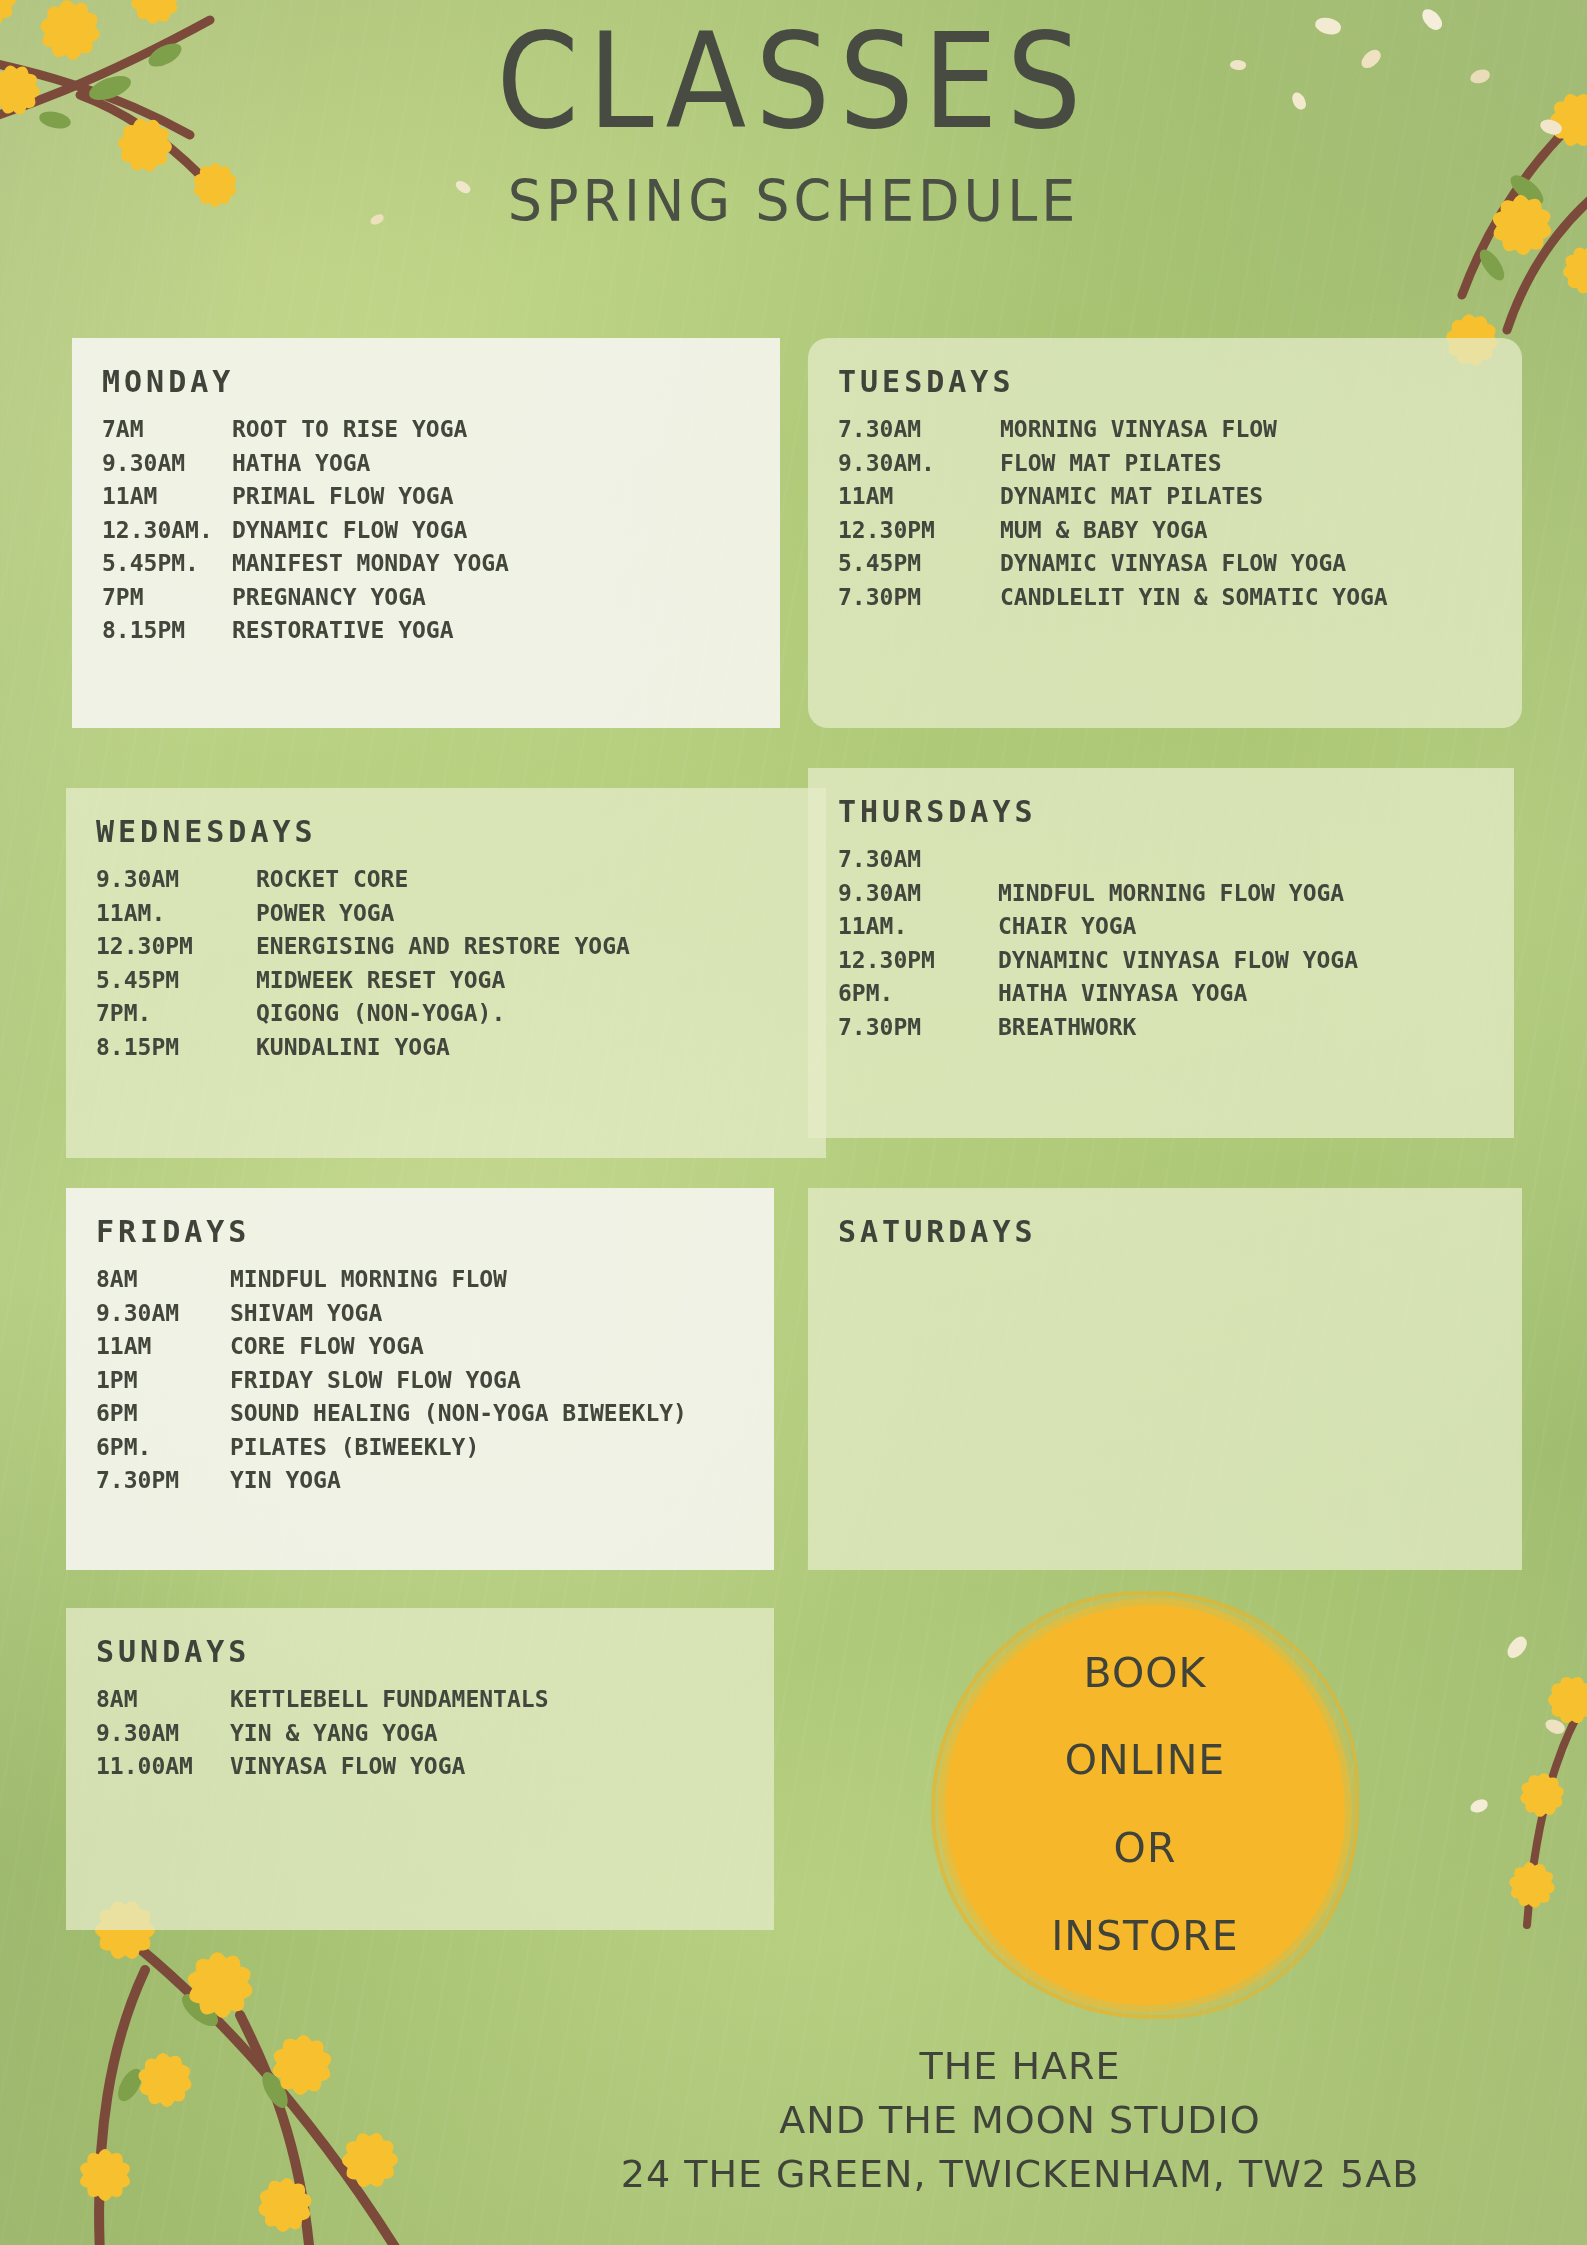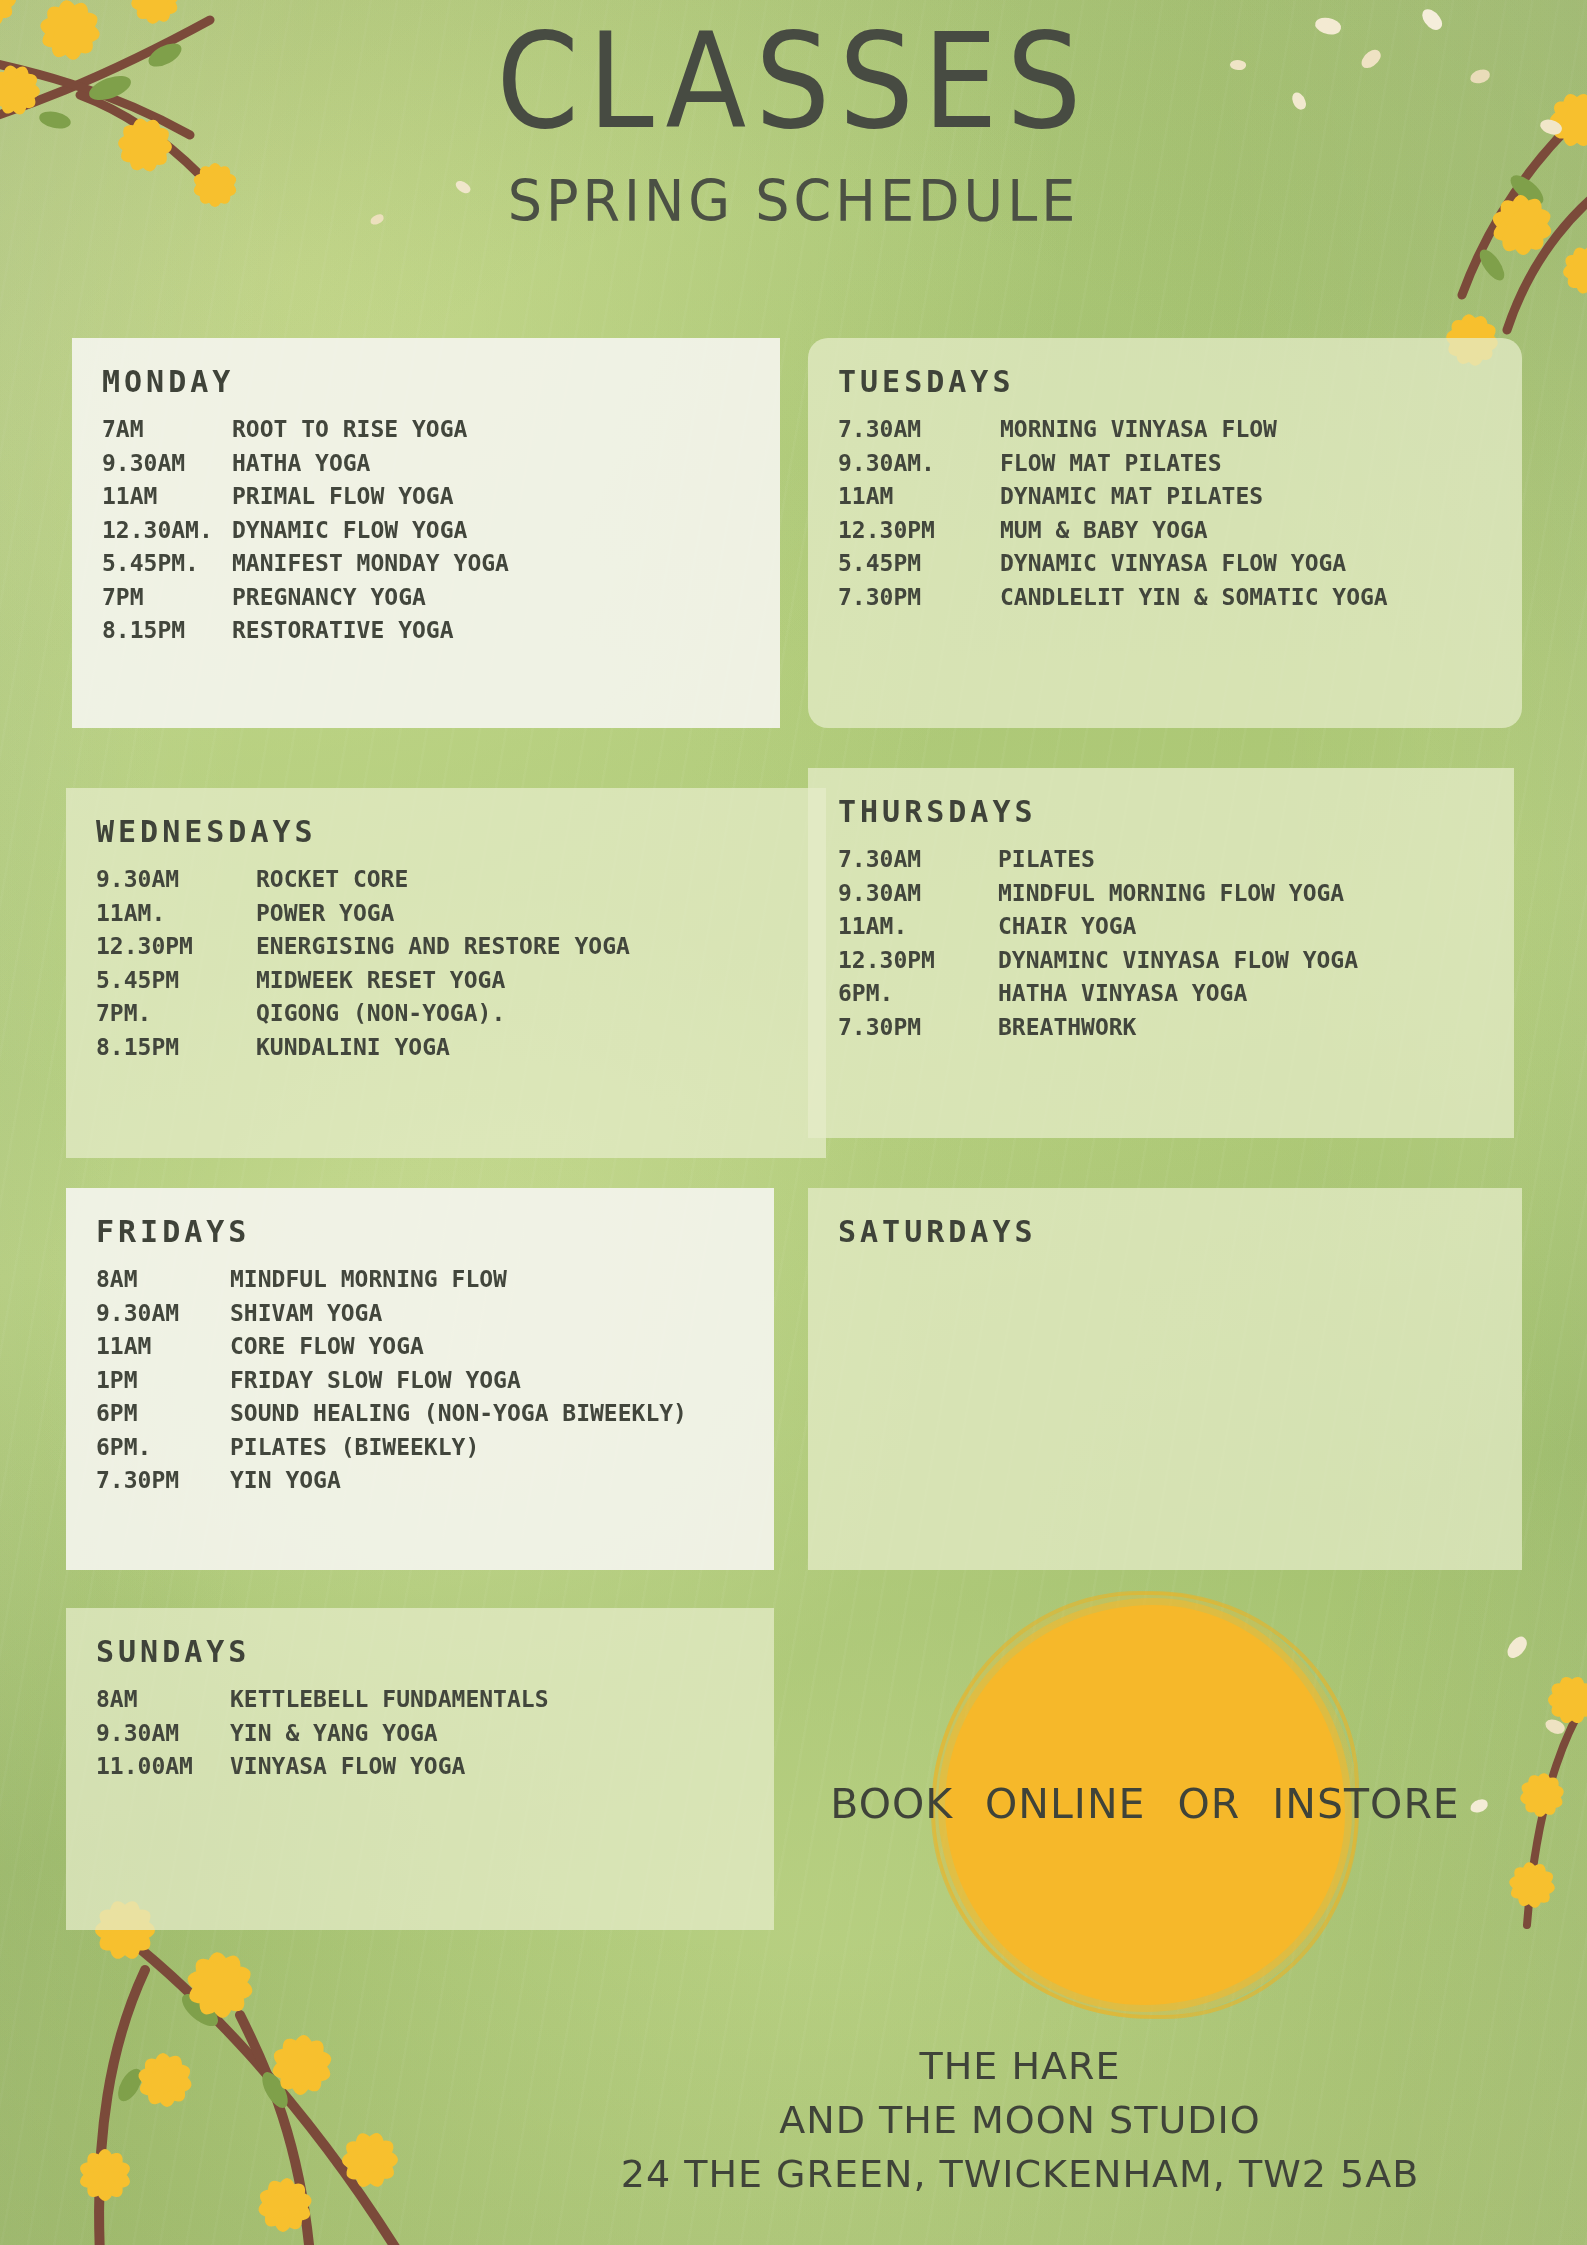--- a/index.html
+++ b/index.html
@@ -137,21 +137,21 @@
     content: "";
     position: absolute;
     inset: -14px;
     border: 4px solid rgba(240,176,30,0.55);
     border-radius: 50% 50% 47% 53% / 53% 47% 50% 50%;
   }
   .badge .txt {
     position: absolute;
     inset: 0;
     display: flex;
-    align-items: center;
+    flex-direction: column;
     justify-content: center;
     font-family: "DejaVu Sans", sans-serif;
     font-size: 41px;
     letter-spacing: 1px;
     color: #3f4339;
     line-height: 1.36;
     text-align: center;
     gap: 32px;
   }
 
@@ -494,21 +494,20 @@
           <span class="cls">KUNDALINI YOGA</span>
         </div>
     </div>
   </div>
 
   <div class="card tint w-thu" id="card-thursdays">
     <div class="day-name">THURSDAYS</div>
     <div class="rows">
       <div class="row">
           <span class="time">7.30AM</span>
-          <span class="cls">PILATES</span>
         </div>
       <div class="row">
           <span class="time">9.30AM</span>
           <span class="cls">MINDFUL MORNING FLOW YOGA</span>
         </div>
       <div class="row">
           <span class="time">11AM.</span>
           <span class="cls">CHAIR YOGA</span>
         </div>
       <div class="row">

